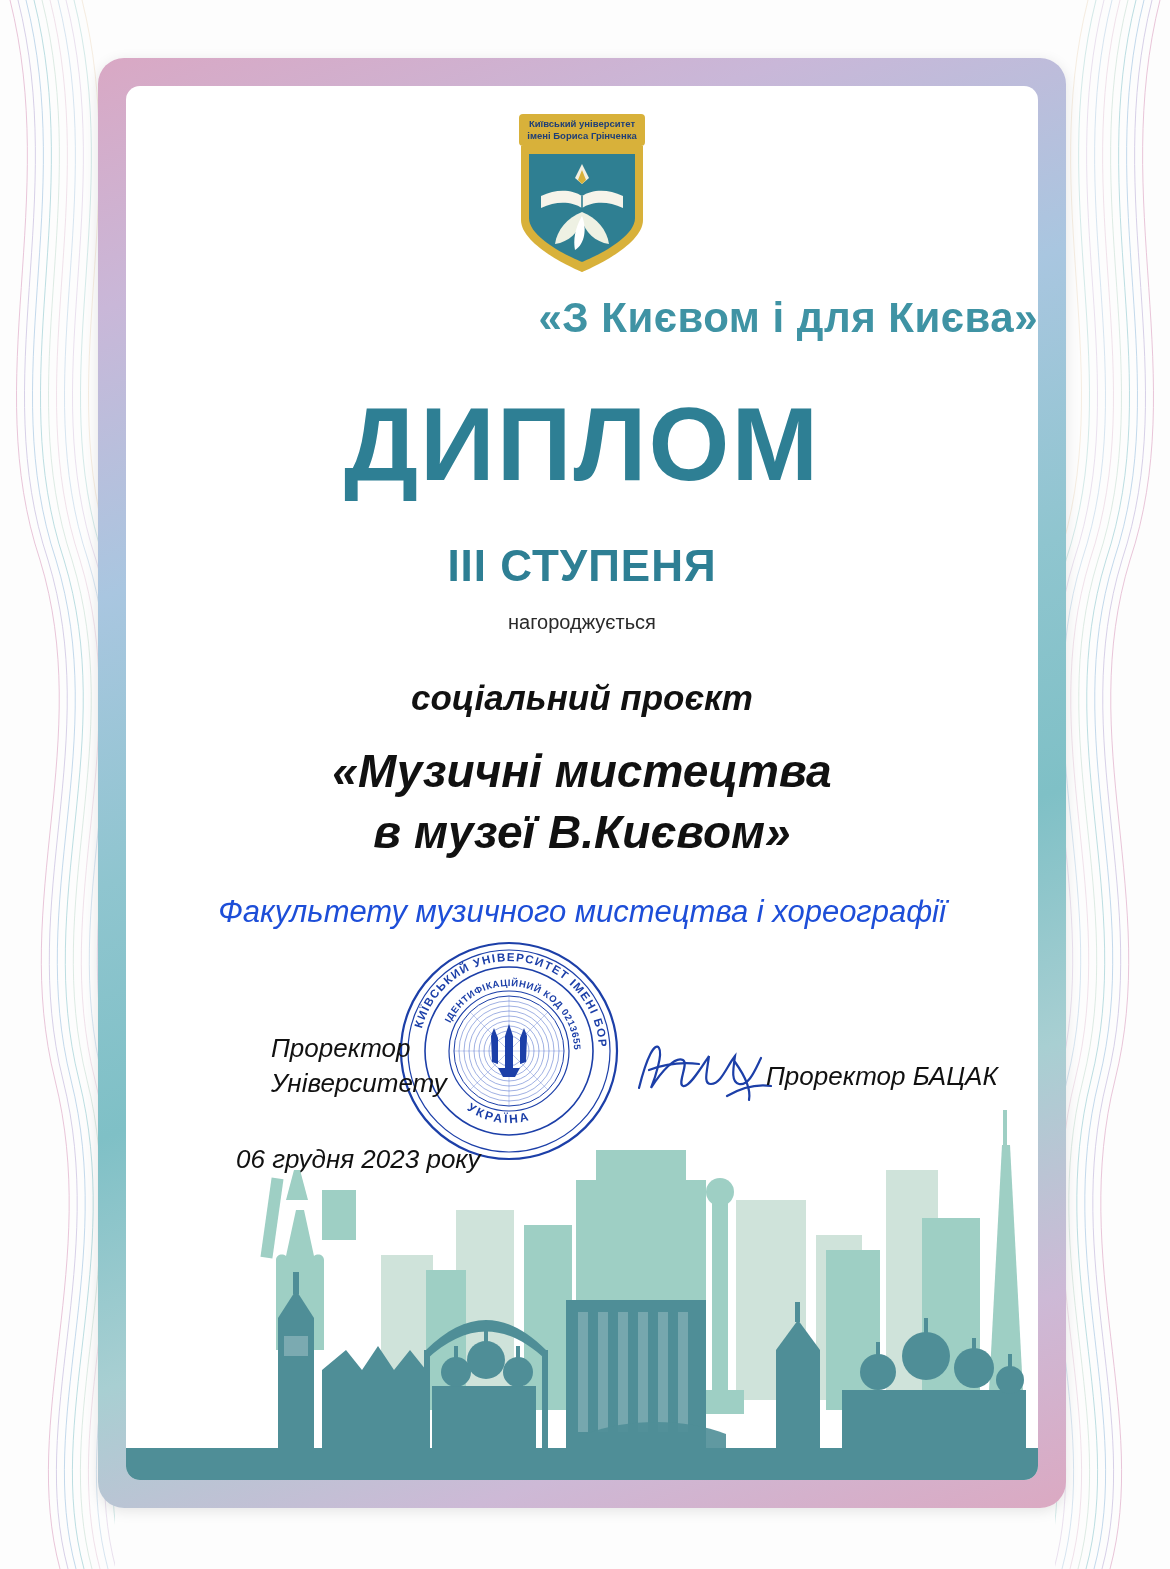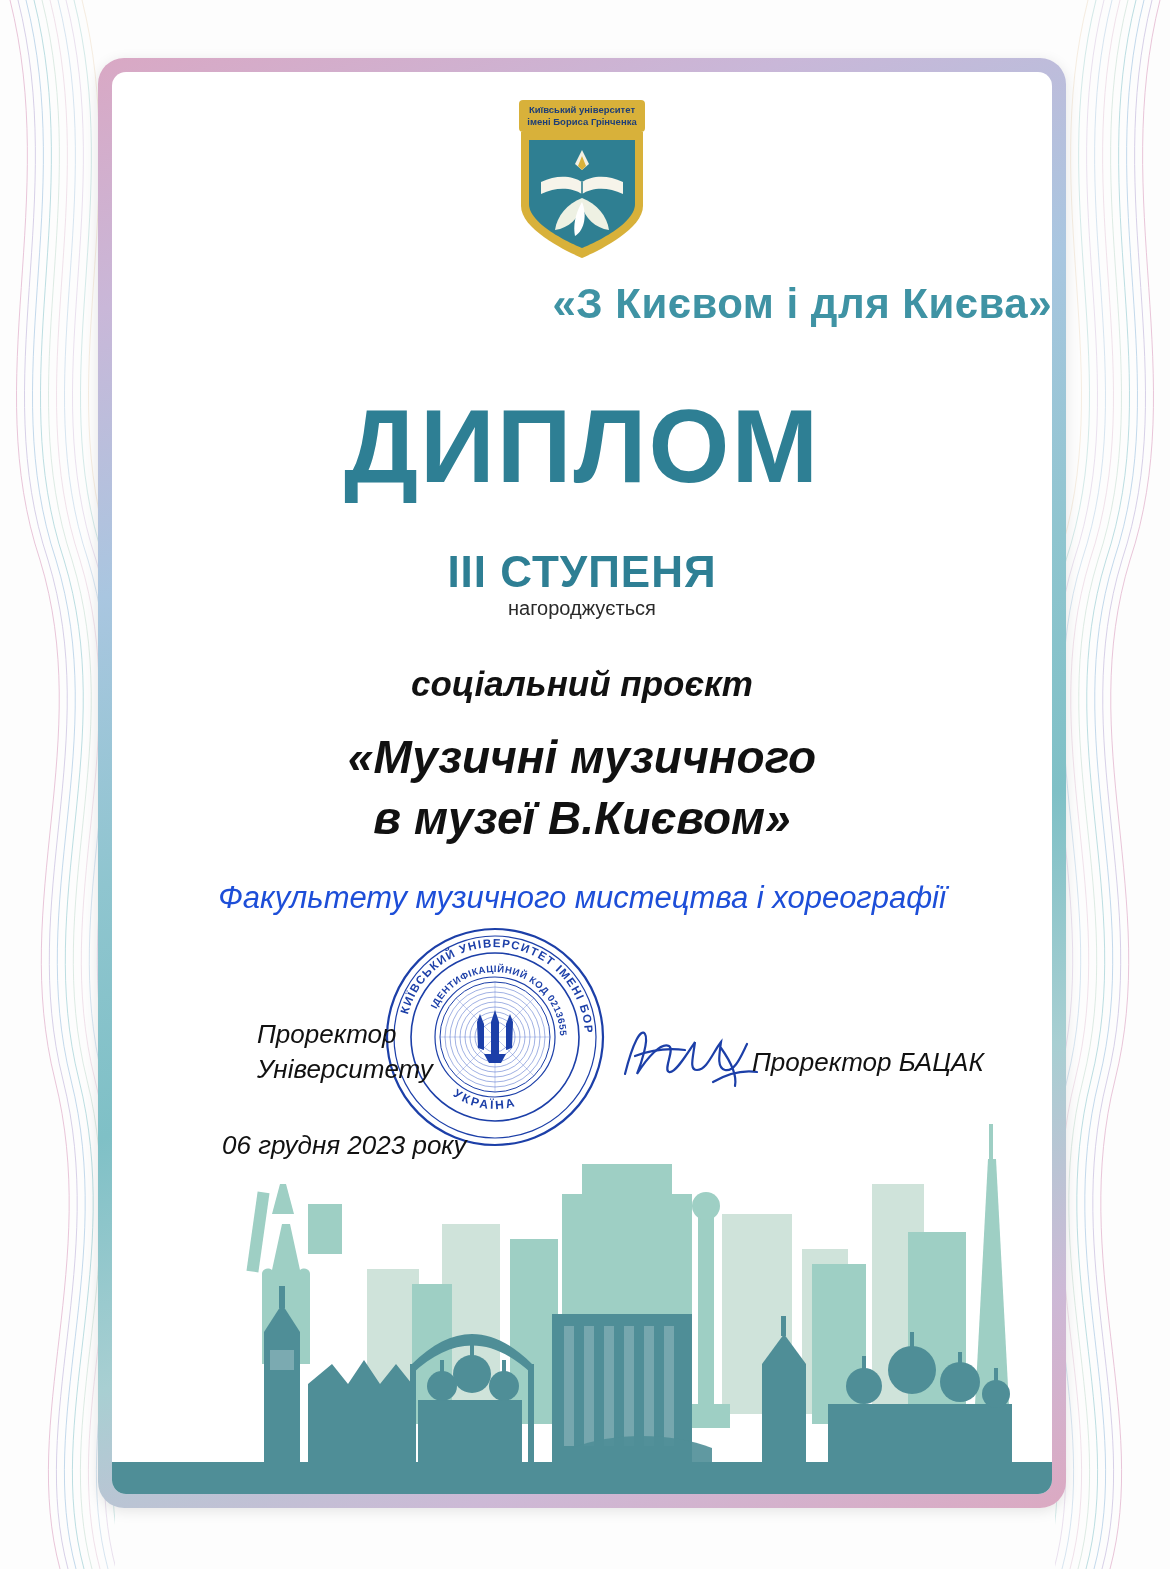--- a/index.html
+++ b/index.html
@@ -34,21 +34,21 @@
   .wave-right { right: 0; }
 
   
   .frame {
     position: absolute;
     left: 98px;
     top: 58px;
     width: 968px;
     height: 1450px;
     border-radius: 26px;
-    padding: 14px;
+    padding: 28px;
     box-sizing: border-box;
     background: linear-gradient(160deg,
         #d9a8c4 0%,
         #c9b7d8 14%,
         #a9c6e0 30%,
         #8fc5cf 46%,
         #7fc0c6 60%,
         #a8cfd2 74%,
         #cdb9d6 88%,
         #dba9c2 100%);
@@ -81,34 +81,33 @@
 
   .motto {
     top: 208px;
     font-size: 42px;
     font-weight: 700;
     color: #3f93a4;
     letter-spacing: 0.5px;
     text-align: right;
   }
   .diploma-word {
-    top: 322px;
+    top: 306px;
     font-size: 104px;
     font-weight: 800;
     color: #2e7f94;
     letter-spacing: 2px;
     line-height: 1;
   }
   .degree {
     top: 455px;
     font-size: 44px;
     font-weight: 800;
     color: #2e7f94;
     letter-spacing: 1px;
-    margin-top: 20px;
   }
   .awarded-to {
     top: 525px;
     font-size: 20px;
     color: #2a2a2a;
     font-weight: 400;
   }
   .project-kind {
     top: 592px;
     font-size: 35px;
@@ -239,21 +238,21 @@
           <path d="M75,104 C68,116 66,128 68,138 C78,132 80,116 75,104 Z" fill="#ffffff"></path>
         </svg>
       </div>
 
       <div class="centered motto">«З Києвом і для Києва»</div>
       <div class="centered diploma-word">ДИПЛОМ</div>
       <div class="centered degree">III СТУПЕНЯ</div>
       <div class="centered awarded-to">нагороджується</div>
       <div class="centered project-kind">соціальний проєкт</div>
       <div class="centered project-title">
-        <div>«Музичні музичного</div>
+        <div>«Музичні мистецтва</div>
         <div>в музеї В.Києвом»</div>
       </div>
       <div class="centered faculty">Факультету музичного мистецтва і хореографії</div>
 
       <div class="stamp-wrap">
         <svg width="230" height="230" viewBox="0 0 230 230">
           <defs>
             <path id="outerArc" d="M25,115 A90,90 0 1,1 205,115"></path>
             <path id="bottomArc" d="M43,115 A72,72 0 1,0 187,115"></path>
             <path id="innerArc" d="M50,115 A65,65 0 1,1 180,115"></path>

